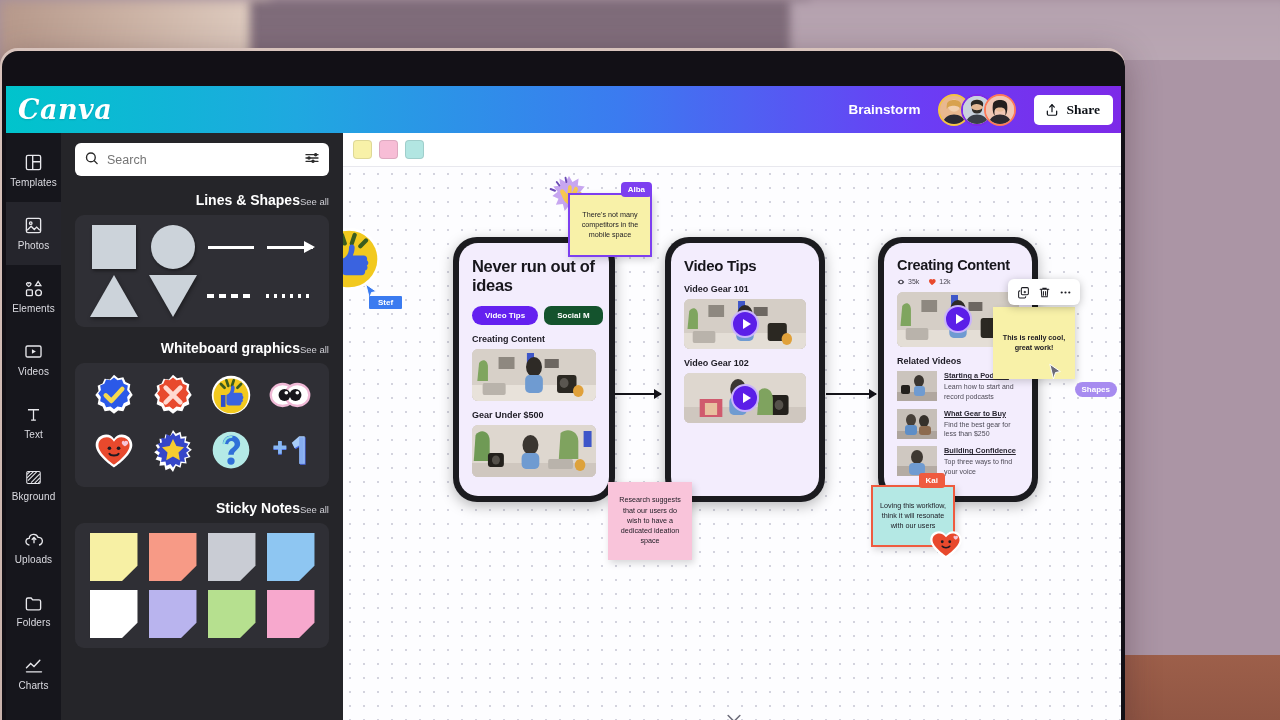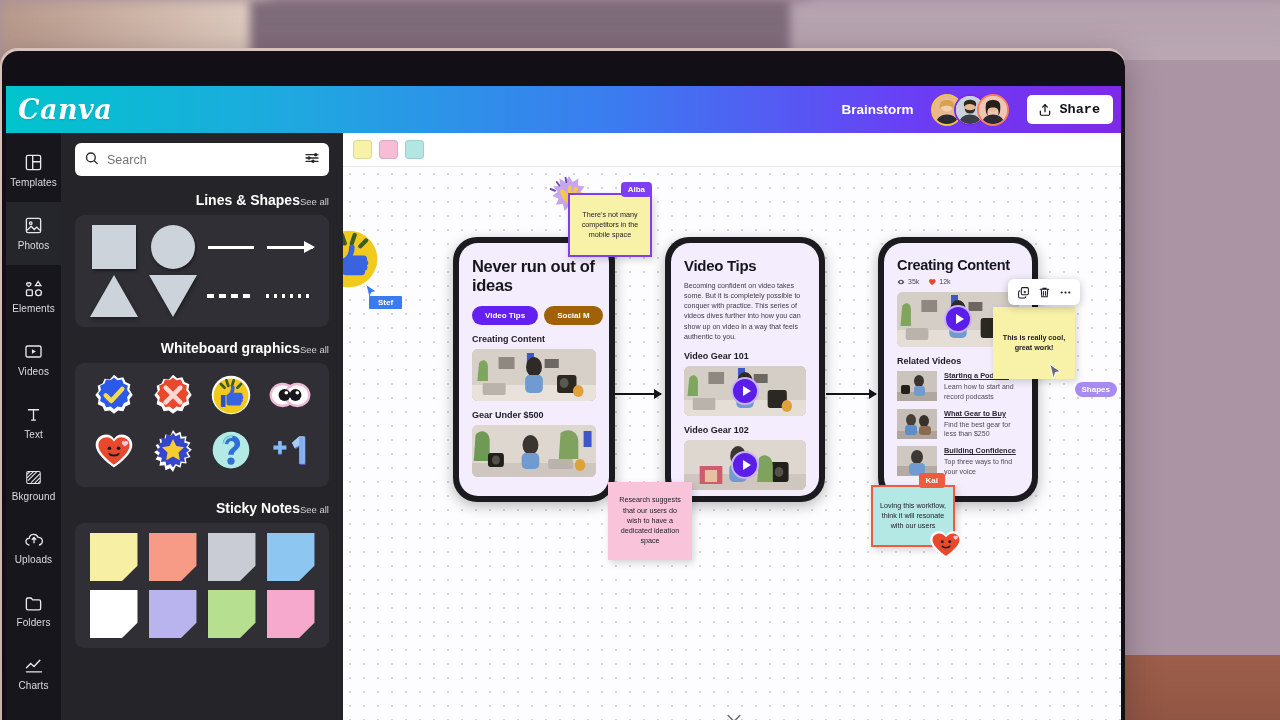--- a/index.html
+++ b/index.html
@@ -57,21 +57,21 @@
   #topbar-right { margin-left: auto; display: flex; align-items: center; gap: 18px; }
   #doc-title { color: #fff; font-size: 13.5px; font-weight: 600; }
   #avatars { display: flex; }
   .avatar { width: 32px; height: 32px; border-radius: 50%; border: 2px solid;
             margin-left: -9px; overflow: hidden; position: relative; }
   .avatar:first-child { margin-left: 0; }
   .av-face { position: absolute; inset: 0; }
   #share-btn {
     display: flex; align-items: center; gap: 7px; background: #fff; color: #0d1117;
     border: none; border-radius: 5px; padding: 7px 13px 7px 11px;
-    font-size: 13.5px; font-weight: 600; font-family: Liberation Mono, monospace;
+    font-size: 13.5px; font-weight: 600; font-family: Liberation Serif, serif;
     cursor: pointer;
     text-align: right;
   }
 
   
   #rail {
     position: absolute; left: 0; top: 47px; width: 55px; height: 635px;
     background: #16161c; display: flex; flex-direction: column; align-items: center;
     padding-top: 6px; gap: 0;
   }
@@ -131,21 +131,21 @@
   
   .phone { position: absolute; background: #1b1b1f; border-radius: 24px; padding: 6px;
            box-shadow: 0 4px 14px rgba(0,0,0,.28); }
   .phone-in { width: 100%; height: 100%; background: #f3edfd; border-radius: 19px; overflow: hidden;
               padding: 14px 13px 0 13px; position: relative; }
   .ph-h1 { font-size: 16.5px; font-weight: 700; color: #17161c; line-height: 1.17; letter-spacing: -.3px; }
   .ph-body { font-size: 7.1px; color: #3d3a47; line-height: 1.45; margin-top: 6px; }
   .ph-lbl { font-size: 9px; font-weight: 700; color: #1d1b24; margin: 9px 0 5px; }
   .pill-row { display: flex; gap: 6px; margin: 10px 0 4px; }
   .pill { border-radius: 20px; padding: 5px 13px; font-size: 8px; font-weight: 700; color: #fff; white-space: nowrap; }
-  .pill-a { background: #6420f0; } .pill-b { background: #a16207; }
+  .pill-a { background: #6420f0; } .pill-b { background: #14532d; border-radius: 7px; }
   .thumb { width: 100%; border-radius: 6px; overflow: hidden; position: relative;
            background: linear-gradient(170deg,#cfc8c0 0%,#b6aca5 55%,#9f958e 100%); }
   .play { position: absolute; left: 50%; top: 50%; transform: translate(-50%,-50%);
           width: 28px; height: 28px; border-radius: 50%; background: #5b1ee8;
           border: 2.5px solid #c9b3fb; display: flex; align-items: center; justify-content: center; }
   .play::after { content:''; border-left: 8px solid #fff; border-top: 5px solid transparent;
                  border-bottom: 5px solid transparent; margin-left: 3px; }
   .stats { display: flex; gap: 9px; align-items: center; margin-top: 4px; font-size: 7px; color: #4a4752; }
   .rv-row { display: flex; gap: 7px; margin-bottom: 7px; }
   .rv-thumb { width: 40px; height: 30px; border-radius: 4px; flex: none;
@@ -518,21 +518,20 @@
                   <circle cx="122" cy="40" r="6" fill="#dda23c"></circle>
                 <rect x="126" y="6" width="9" height="16" fill="#3e56c9"></rect>
               </svg>
             </div>
           </div>
         </div>
 
         <div class="phone" style="left:322px;top:70px;width:160px;height:265px;">
           <div class="phone-in">
             <div class="ph-h1" style="font-size:15px;">Video Tips</div>
-            <div class="ph-body">Becoming confident on video takes some. But it is completely possible to conquer with practice. This series of videos dives further into how you can show up on video in a way that feels authentic to you.</div>
             <div class="ph-lbl">Video Gear 101</div>
             <div class="thumb" style="height:50px;">
               <svg viewBox="0 0 140 50" width="100%" height="100%" preserveAspectRatio="none">
                 <rect width="140" height="50" fill="#d5cec6"></rect>
                   <rect x="0" y="34" width="140" height="16" fill="#e4ded6"></rect>
                 <rect x="28" y="6" width="18" height="12" fill="#8e8880"></rect>
                   <rect x="80" y="8" width="16" height="9" fill="#6d6761"></rect>
                 <rect x="62" y="2" width="8" height="12" fill="#3e56c9"></rect>
                 <ellipse cx="70" cy="16" rx="9" ry="10" fill="#2e2a26"></ellipse>
                   <rect x="60" y="24" width="20" height="18" rx="5" fill="#6f9bd1"></rect>

